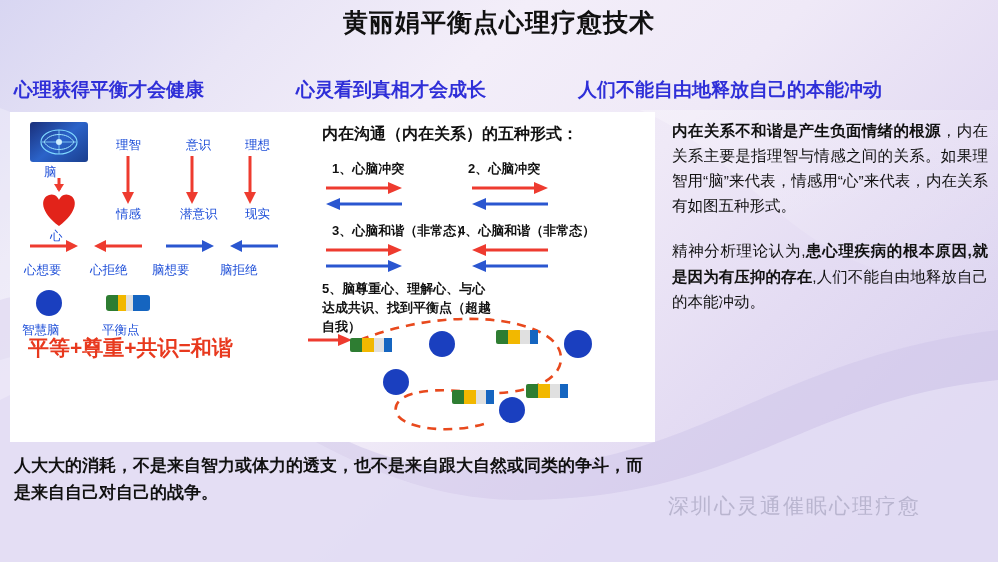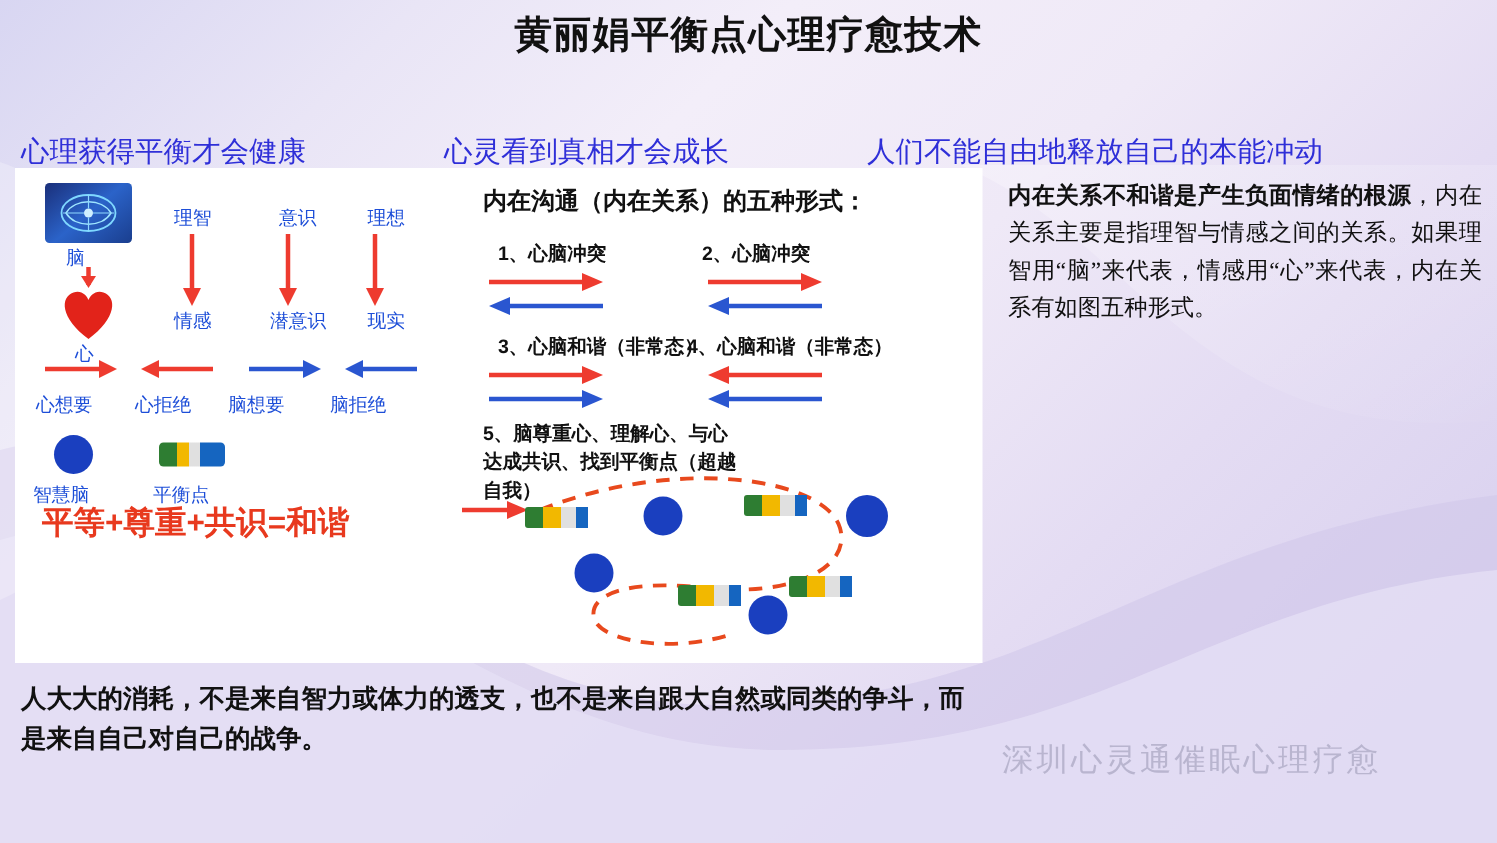--- a/index.html
+++ b/index.html
@@ -8,31 +8,31 @@
     font-family:"Liberation Sans","DejaVu Sans",sans-serif;
     position:relative;
     background:linear-gradient(135deg,#d8d6f2 0%,#e9e5f6 18%,#f3eef9 34%,#efe9f7 52%,#e4dcf3 70%,#dcd4f0 85%,#d6cdef 100%);
   }
   
   .bgwave{position:absolute;left:0;top:0;width:998px;height:562px;pointer-events:none;}
   .title{
     position:absolute;left:0;top:6px;width:998px;text-align:center;
     font-size:25px;font-weight:bold;color:#111;letter-spacing:1px;
   }
-  .subhead{position:absolute;top:88px;font-size:19px;font-weight:normal;color:#2b2bd6;white-space:nowrap;}
+  .subhead{position:absolute;top:77px;font-size:19px;font-weight:bold;color:#2b2bd6;white-space:nowrap;}
   .sub1{left:14px;color:#2f2fd8;}
   .sub2{left:296px;color:#2f2fd8;}
   .sub3{left:578px;color:#2f2fd8;}
 
   .whitepanel{
     position:absolute;left:10px;top:112px;width:645px;height:330px;
     background:#ffffff;
   }
   .rightcol{position:absolute;left:672px;top:118px;width:316px;}
-  .rtext{font-size:15.5px;line-height:1.62;color:#111;text-align:justify;font-family:Liberation Serif, serif;}
+  .rtext{font-size:15.5px;line-height:1.62;color:#111;text-align:justify;}
   .rtext b{font-weight:bold;}
   .rtext2{margin-top:20px;font-size:15.5px;line-height:1.62;color:#111;text-align:justify;}
 
   .bottomtext{
     position:absolute;left:14px;top:452px;width:640px;
     font-size:17px;font-weight:bold;color:#111;line-height:1.6;
   }
   .watermark{
     position:absolute;left:668px;top:492px;
     font-size:21px;color:#b9b5cf;letter-spacing:2px;font-family:"DejaVu Sans",sans-serif;
@@ -203,16 +203,19 @@
       <rect x="250" y="72" width="10" height="14" fill="#e0e0e0"></rect>
       <rect x="260" y="72" width="8" height="14" fill="#1565c0"></rect>
     </g>
   </svg>
 </div>
 
 <div class="rightcol">
   <div class="rtext">
     <b>内在关系不和谐是产生负面情绪的根源</b><span>，内在关系主要是指理智与情感之间的关系。如果理智用“脑”来代表，情感用“心”来代表，内在关系有如图五种形式。</span>
   </div>
+  <div class="rtext2">
+    <span>精神分析理论认为,</span><b>患心理疾病的根本原因,就是因为有压抑的存在</b><span>,人们不能自由地释放自己的本能冲动。</span>
+  </div>
 </div>
 
 <div class="bottomtext">人大大的消耗，不是来自智力或体力的透支，也不是来自跟大自然或同类的争斗，而是来自自己对自己的战争。</div>
 <div class="watermark">深圳心灵通催眠心理疗愈</div>
 
 </body></html>

